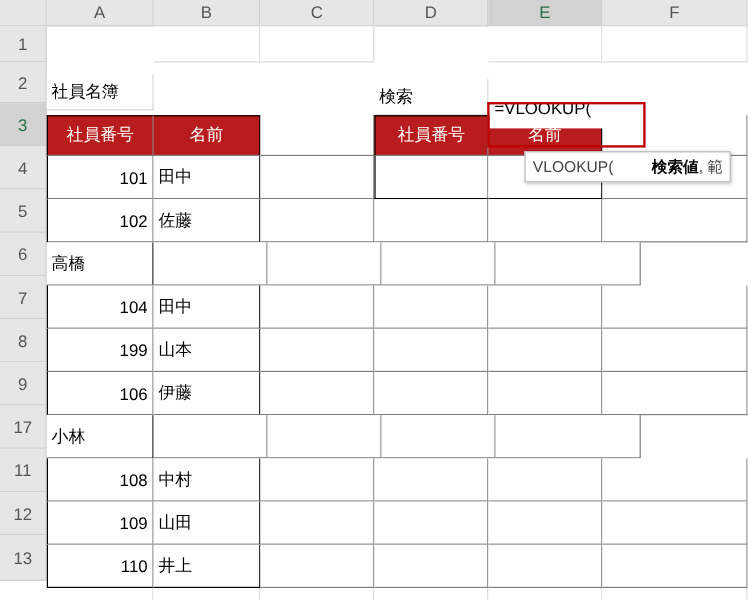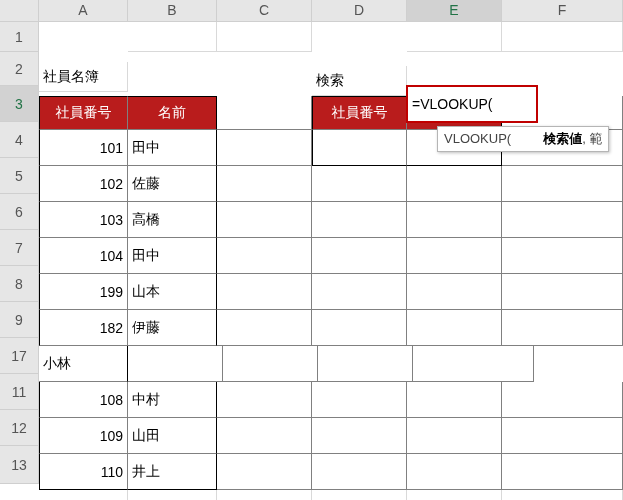--- a/index.html
+++ b/index.html
@@ -195,21 +195,20 @@
       </div>
       <div class="row tbl">
         <div class="cell num outer-left" style="width: 89px; height: 36px;">102</div>
         <div class="cell outer-right" style="width: 89px; height: 36px;">佐藤</div>
         <div class="cell" style="width: 95px; height: 36px;"></div>
         <div class="cell" style="width: 95px; height: 36px;"></div>
         <div class="cell" style="width: 95px; height: 36px;"></div>
         <div class="cell" style="width: 121px; height: 36px;"></div>
       </div>
       <div class="row tbl">
-        <div class="cell num outer-left" style="width: 89px; height: 36px;">103</div>
         <div class="cell outer-right" style="width: 89px; height: 36px;">高橋</div>
         <div class="cell" style="width: 95px; height: 36px;"></div>
         <div class="cell" style="width: 95px; height: 36px;"></div>
         <div class="cell" style="width: 95px; height: 36px;"></div>
         <div class="cell" style="width: 121px; height: 36px;"></div>
       </div>
       <div class="row tbl">
         <div class="cell num outer-left" style="width: 89px; height: 36px;">104</div>
         <div class="cell outer-right" style="width: 89px; height: 36px;">田中</div>
         <div class="cell" style="width: 95px; height: 36px;"></div>
@@ -219,21 +218,21 @@
       </div>
       <div class="row tbl">
         <div class="cell num outer-left" style="width: 89px; height: 36px;">199</div>
         <div class="cell outer-right" style="width: 89px; height: 36px;">山本</div>
         <div class="cell" style="width: 95px; height: 36px;"></div>
         <div class="cell" style="width: 95px; height: 36px;"></div>
         <div class="cell" style="width: 95px; height: 36px;"></div>
         <div class="cell" style="width: 121px; height: 36px;"></div>
       </div>
       <div class="row tbl">
-        <div class="cell num outer-left" style="width: 89px; height: 36px;">182</div>
+        <div class="cell num outer-left" style="width: 89px; height: 36px;">106</div>
         <div class="cell outer-right" style="width: 89px; height: 36px;">伊藤</div>
         <div class="cell" style="width: 95px; height: 36px;"></div>
         <div class="cell" style="width: 95px; height: 36px;"></div>
         <div class="cell" style="width: 95px; height: 36px;"></div>
         <div class="cell" style="width: 121px; height: 36px;"></div>
       </div>
       <div class="row tbl">
         <div class="cell outer-right" style="width: 89px; height: 36px;">小林</div>
         <div class="cell" style="width: 95px; height: 36px;"></div>
         <div class="cell" style="width: 95px; height: 36px;"></div>
@@ -267,21 +266,21 @@
       <div class="row">
         <div class="cell" style="width: 89px; height: 38px;"></div>
         <div class="cell" style="width: 89px; height: 38px;"></div>
         <div class="cell" style="width: 95px; height: 38px;"></div>
         <div class="cell" style="width: 95px; height: 38px;"></div>
         <div class="cell" style="width: 95px; height: 38px;"></div>
         <div class="cell" style="width: 121px; height: 38px;"></div>
       </div>
     </div>
 
-  <div class="formula-overflow" id="formula-overflow" style="left: 408px; top: 87px; width: 128px; height: 34px;">
+  <div class="formula-overflow" id="formula-overflow" style="left: 408px; top: 73px; width: 128px; height: 34px;">
     <span>=VLOOKUP(</span>
   </div>
 
   <div class="active-cell-outline" id="active-outline" style="left: 406px; top: 85px; width: 132px; height: 38px;"></div>
 
   <div class="tooltip" id="tooltip" style="left: 437px; top: 126px;">
     <span>VLOOKUP(</span><b>検索値</b><span>, 範</span>
   </div>
 
 </div>

